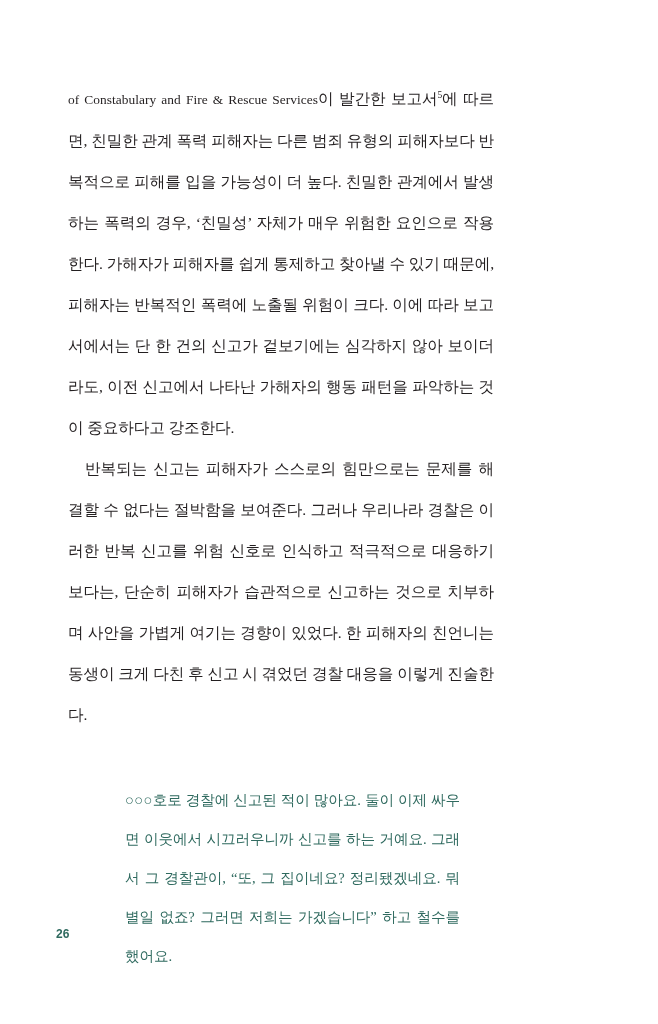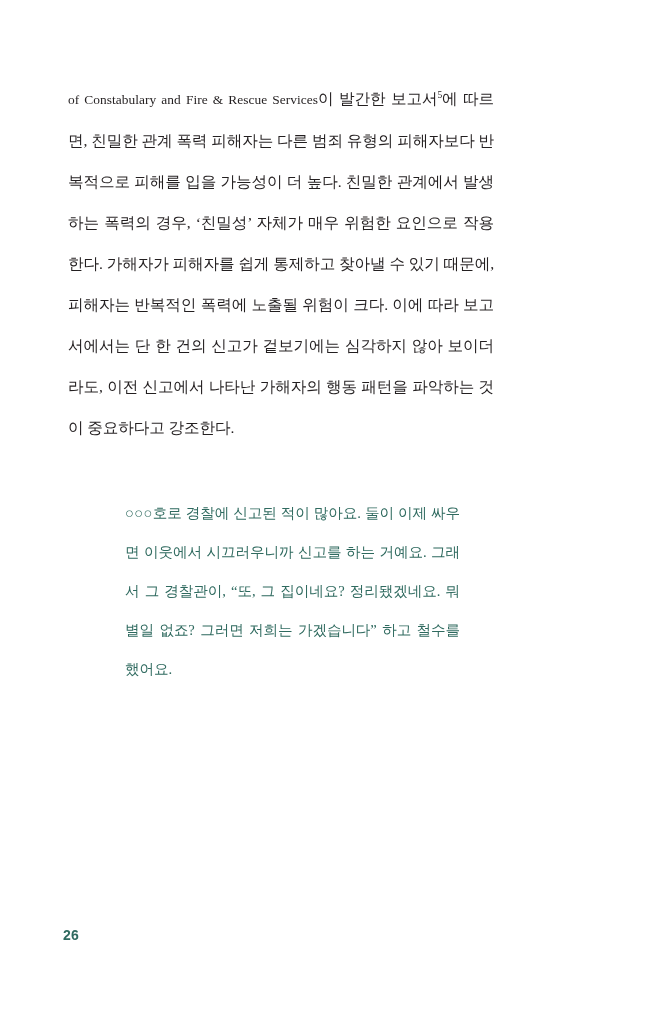--- a/index.html
+++ b/index.html
@@ -55,38 +55,39 @@
     line-height: 39px;
     text-align: justify;
     text-justify: inter-character;
     letter-spacing: -0.1px;
   }
   .quote-block p {
     margin: 6px;
   }
   .page-number {
     position: absolute;
-    left: 63px;
+    left: 56px;
     top: 927px;
     font-family: "Liberation Sans", sans-serif;
-    font-size: 14px;
+    font-size: 12px;
     font-weight: bold;
     color: #2f6a5f;
     letter-spacing: 0.2px;
   }
 </style>
 </head>
 <body>
 
 <div class="page">
 
   <div class="body-text">
 
     <p class="para"><span class="latin">of Constabulary and Fire &amp; Rescue Services</span><span>이 발간한 보고서</span><sup class="fn">5</sup><span>에 따르면, 친밀한 관계 폭력 피해자는 다른 범죄 유형의 피해자보다 반복적으로 피해를 입을 가능성이 더 높다. 친밀한 관계에서 발생하는 폭력의 경우, ‘친밀성’ 자체가 매우 위험한 요인으로 작용한다. 가해자가 피해자를 쉽게 통제하고 찾아낼 수 있기 때문에, 피해자는 반복적인 폭력에 노출될 위험이 크다. 이에 따라 보고서에서는 단 한 건의 신고가 겉보기에는 심각하지 않아 보이더라도, 이전 신고에서 나타난 가해자의 행동 패턴을 파악하는 것이 중요하다고 강조한다.</span></p>
 
+    <p class="para-indent">반복되는 신고는 피해자가 스스로의 힘만으로는 문제를 해결할 수 없다는 절박함을 보여준다. 그러나 우리나라 경찰은 이러한 반복 신고를 위험 신호로 인식하고 적극적으로 대응하기보다는, 단순히 피해자가 습관적으로 신고하는 것으로 치부하며 사안을 가볍게 여기는 경향이 있었다. 한 피해자의 친언니는 동생이 크게 다친 후 신고 시 겪었던 경찰 대응을 이렇게 진술한다.</p>
 
   </div>
 
   <blockquote class="quote-block">
     <p>○○○호로 경찰에 신고된 적이 많아요. 둘이 이제 싸우면 이웃에서 시끄러우니까 신고를 하는 거예요. 그래서 그 경찰관이, “또, 그 집이네요? 정리됐겠네요. 뭐 별일 없죠? 그러면 저희는 가겠습니다” 하고 철수를 했어요.</p>
   </blockquote>
 
   <div class="page-number">26</div>
 
 </div>

